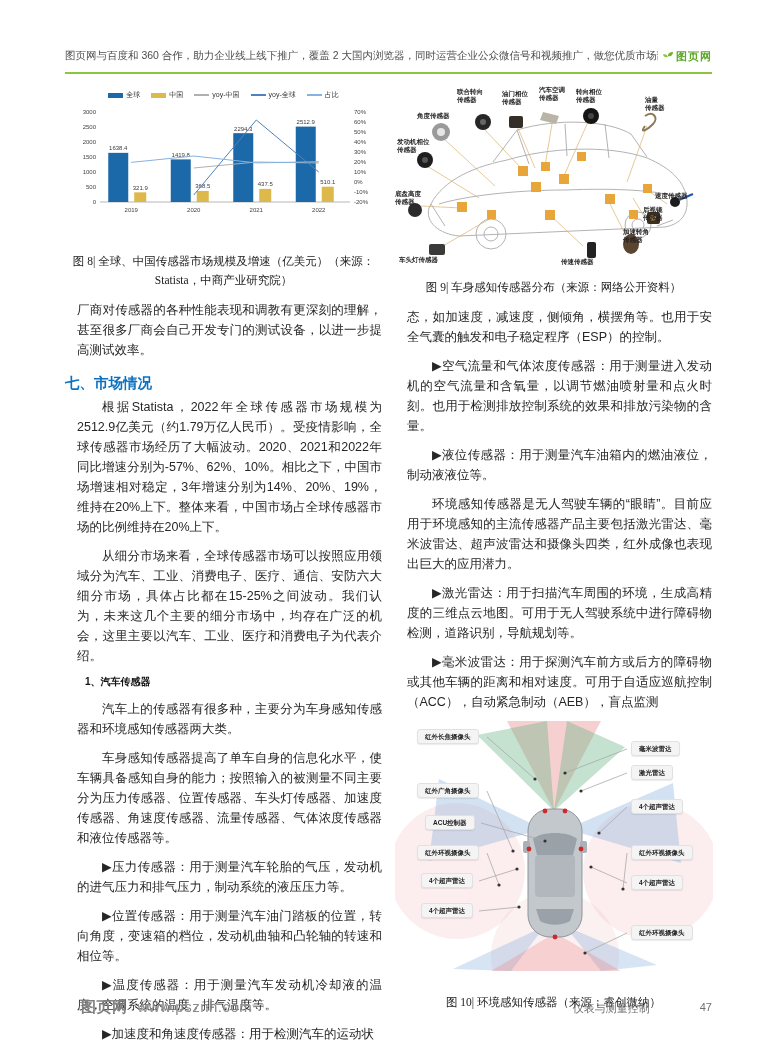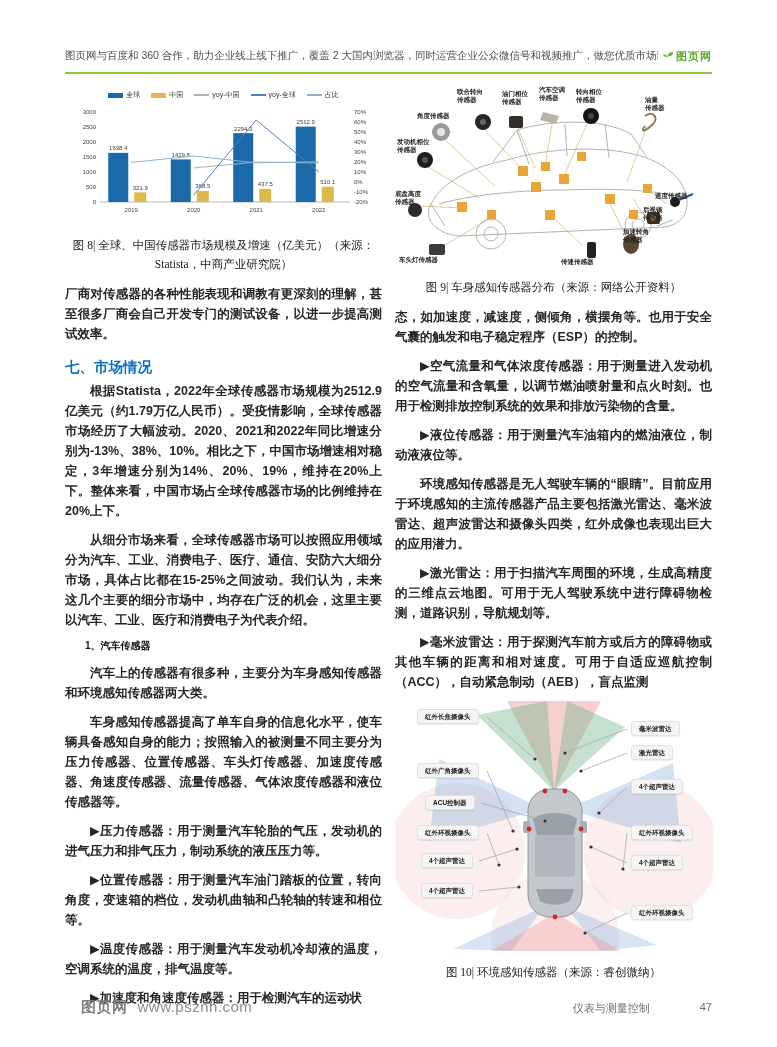--- a/index.html
+++ b/index.html
@@ -7,28 +7,28 @@
         font-family:"Liberation Sans","DejaVu Sans",sans-serif;color:#262626;overflow:hidden;}
   
   .header{position:absolute;left:65px;right:65px;top:40px;height:32px;
           border-bottom:2px solid #8cc63e;display:flex;align-items:center;}
   .header-text{font-size:10.5px;color:#4d4d4d;flex:1;white-space:nowrap;overflow:hidden;}
   .brand{display:flex;align-items:center;gap:2px;margin-left:4px;}
   .brand-name{font-size:11px;font-weight:bold;color:#5da829;letter-spacing:1px;}
   
   .columns{position:absolute;left:65px;top:86px;width:647px;display:flex;gap:13px;}
   .col{width:317px;}
-  p{margin:0 0 9px 0;font-size:12.5px;line-height:20px;text-align:justify;text-indent:2em;font-weight:bold;}
+  p{margin:0 0 9px 12px;font-size:12.5px;line-height:20px;text-align:justify;text-indent:2em;}
   p.noindent{text-indent:0;}
   .h-blue{font-size:14.5px;font-weight:bold;color:#0b72c1;margin:14px 0 4px 0;}
   .h-sub{font-size:10px;font-weight:bold;color:#111;margin:4px 0 10px 0;text-indent:2em;}
   
   .figure{margin-bottom:10px;}
   .fig-caption{font-family:"Liberation Serif","DejaVu Serif",serif;font-size:11.5px;color:#1a1a1a;
-               text-align:center;line-height:19px;margin-top:4px;}
+               text-align:center;line-height:19px;margin-top:20px;}
   .chart-legend{display:flex;justify-content:center;align-items:center;gap:11px;height:14px;margin-top:2px;}
   .chart-legend .li{display:flex;align-items:center;gap:3px;font-size:7px;color:#333;}
   .sw-bar{display:inline-block;width:15px;height:5px;}
   .sw-line{display:inline-block;width:15px;height:2px;}
   .figwrap{position:relative;}
   .f9l,.f10l{position:absolute;font-size:6.5px;font-weight:600;color:#222;line-height:8px;
              white-space:pre-line;}
   .f10l{background:#f4f4f4;border:1px solid #e1e1e1;border-radius:3px;padding:3px 7px;
         box-shadow:0 1px 1px rgba(0,0,0,0.08);white-space:nowrap;line-height:7px;}
   
@@ -121,21 +121,21 @@
             <text x="262.75" y="82.197" text-anchor="middle" font-size="6" fill="#3b3b3b">510.1</text>
             <polyline points="128.75,66 191.25,60 253.75,61" fill="none" stroke="#b0b0b0" stroke-width="1"></polyline>
             <polyline points="128.75,93 191.25,18 253.75,70" fill="none" stroke="#4f81bd" stroke-width="1"></polyline>
             <polyline points="66.25,60.4 128.75,54 191.25,60.9 253.75,59.7" fill="none" stroke="#85b3dd" stroke-width="1"></polyline>
           </svg>
         <div class="fig-caption">图 8| 全球、中国传感器市场规模及增速（亿美元）（来源：Statista，中商产业研究院）</div>
       </div>
 
       <p class="noindent">厂商对传感器的各种性能表现和调教有更深刻的理解，甚至很多厂商会自己开发专门的测试设备，以进一步提高测试效率。</p>
       <div class="h-blue">七、市场情况</div>
-      <p>根据Statista，2022年全球传感器市场规模为2512.9亿美元（约1.79万亿人民币）。受疫情影响，全球传感器市场经历了大幅波动。2020、2021和2022年同比增速分别为-13%、38%、10%。相比之下，中国市场增速相对稳定，3年增速分别为14%、20%、19%，维持在20%上下。整体来看，中国市场占全球传感器市场的比例维持在20%上下。</p>
+      <p>根据Statista，2022年全球传感器市场规模为2512.9亿美元（约1.79万亿人民币）。受疫情影响，全球传感器市场经历了大幅波动。2020、2021和2022年同比增速分别为-57%、62%、10%。相比之下，中国市场增速相对稳定，3年增速分别为14%、20%、19%，维持在20%上下。整体来看，中国市场占全球传感器市场的比例维持在20%上下。</p>
       <p>从细分市场来看，全球传感器市场可以按照应用领域分为汽车、工业、消费电子、医疗、通信、安防六大细分市场，具体占比都在15-25%之间波动。我们认为，未来这几个主要的细分市场中，均存在广泛的机会，这里主要以汽车、工业、医疗和消费电子为代表介绍。</p>
       <div class="h-sub">1、汽车传感器</div>
       <p>汽车上的传感器有很多种，主要分为车身感知传感器和环境感知传感器两大类。</p>
       <p>车身感知传感器提高了单车自身的信息化水平，使车辆具备感知自身的能力；按照输入的被测量不同主要分为压力传感器、位置传感器、车头灯传感器、加速度传感器、角速度传感器、流量传感器、气体浓度传感器和液位传感器等。</p>
       <p>▶压力传感器：用于测量汽车轮胎的气压，发动机的进气压力和排气压力，制动系统的液压压力等。</p>
       <p>▶位置传感器：用于测量汽车油门踏板的位置，转向角度，变速箱的档位，发动机曲轴和凸轮轴的转速和相位等。</p>
       <p>▶温度传感器：用于测量汽车发动机冷却液的温度，空调系统的温度，排气温度等。</p>
       <p>▶加速度和角速度传感器：用于检测汽车的运动状</p>
     </div>
 

